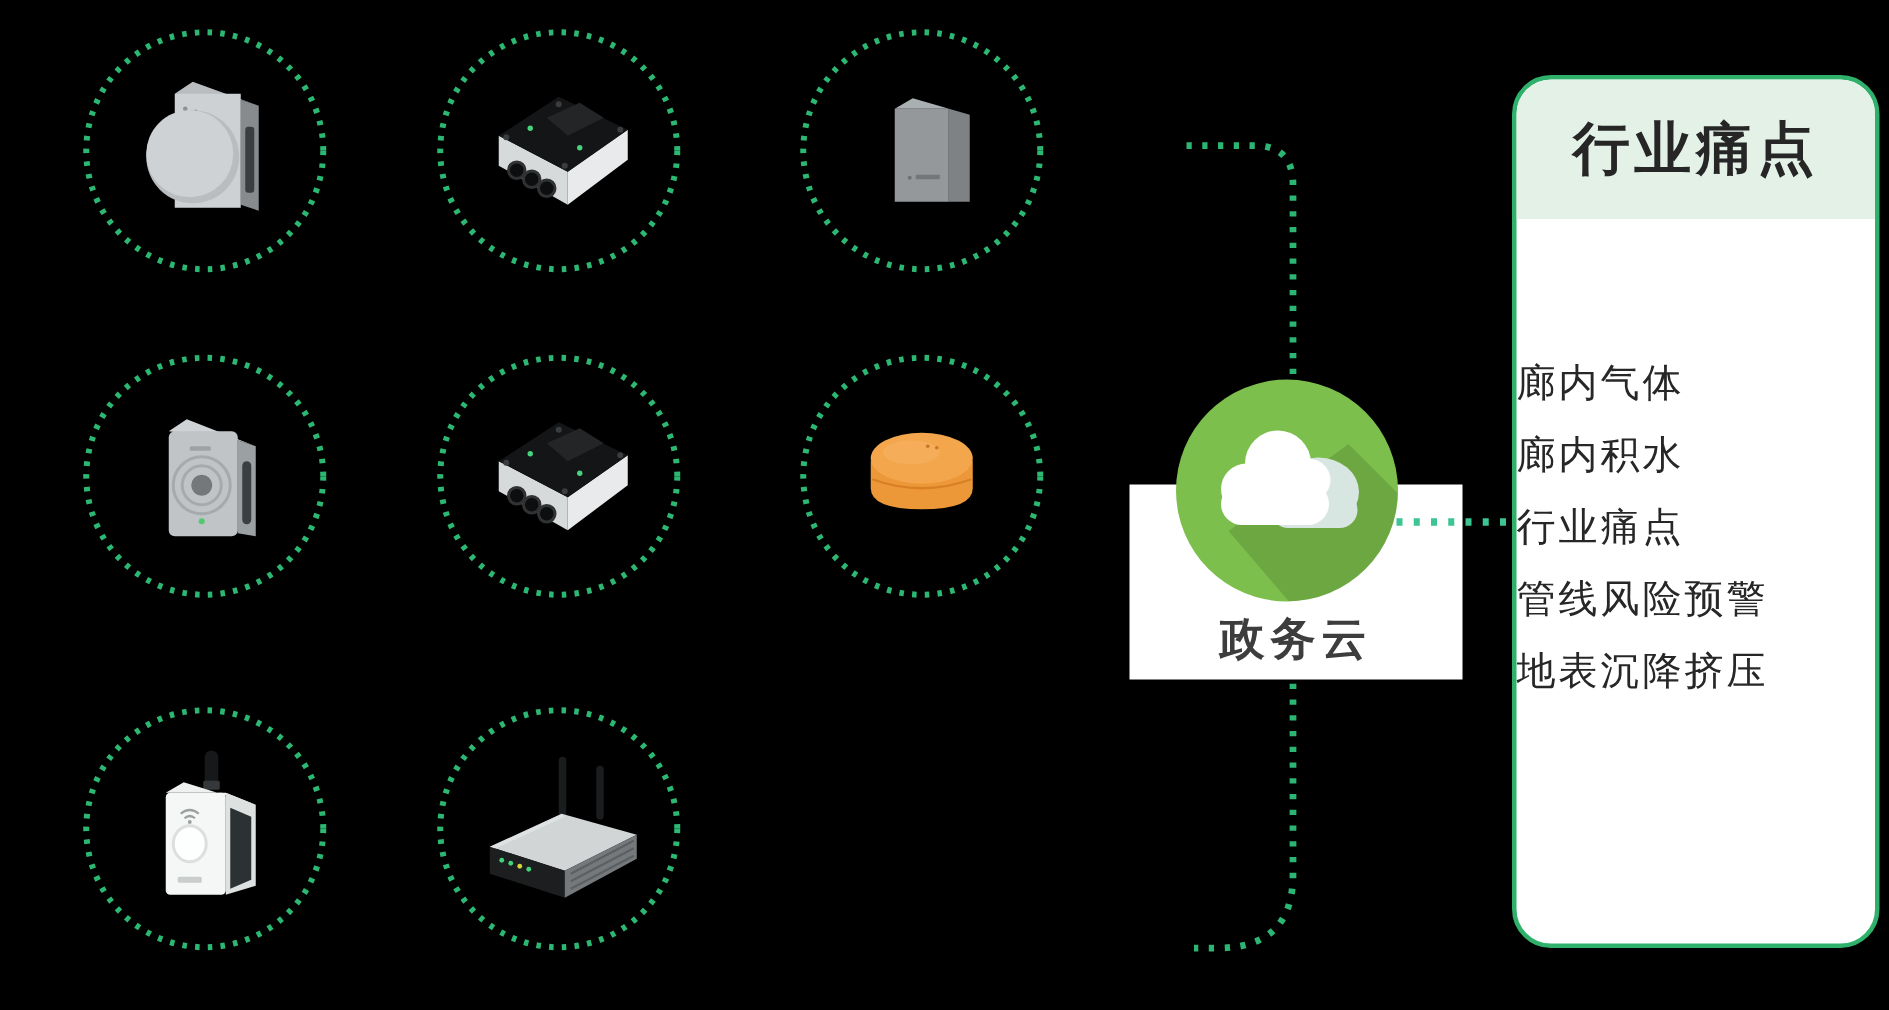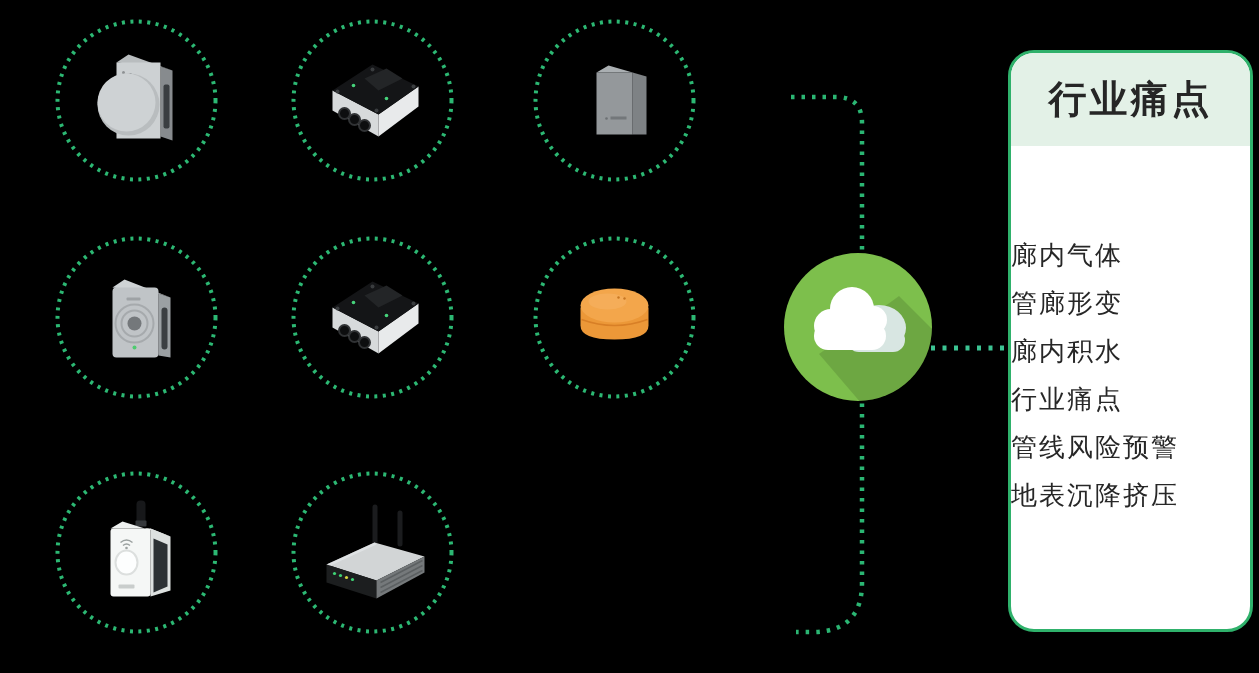--- a/index.html
+++ b/index.html
@@ -170,20 +170,23 @@
       <polygon points="14,72 64,88 64,106 14,90" fill="#1c1e1f"></polygon>
       <polygon points="64,88 112,64 112,80 64,106" fill="#75797b"></polygon>
       <path d="M68,90 L110,68 M68,95 L110,73 M68,100 L110,78" stroke="#5c6062" stroke-width="1.5"></path>
       <circle cx="22" cy="81" r="1.6" fill="#3fd475"></circle>
         <circle cx="28" cy="83" r="1.6" fill="#3fd475"></circle>
       <circle cx="34" cy="85" r="1.6" fill="#d4d43f"></circle>
         <circle cx="40" cy="87" r="1.6" fill="#3fd475"></circle>
     </g>
   </svg>
 
+  <div id="cloud-card" class="abs">
+    <div id="cloud-label">政务云</div>
+  </div>
 
   <svg id="cloud-icon-wrap" class="abs" viewBox="0 0 150 150" xmlns="http://www.w3.org/2000/svg">
     <defs>
         <clipPath id="cloudclip">
           <circle cx="75" cy="75" r="74"></circle>
         </clipPath>
       </defs>
     <circle cx="75" cy="75" r="74" fill="#7dbf4c"></circle>
     <g clip-path="url(#cloudclip)">
       <polygon points="36,102 116,44 158,86 158,158 84,158" fill="#000000" opacity="0.12"></polygon>
@@ -199,21 +202,20 @@
   <svg id="connector-line" class="abs" viewBox="0 0 1259 673" xmlns="http://www.w3.org/2000/svg">
     <path d="M931,348 H1005" fill="none" stroke="#3cc493" stroke-width="5" stroke-dasharray="4 7.5"></path>
   </svg>
 
   <div id="pain-panel" class="abs">
     <div id="pain-panel-header">
       <span id="pain-panel-title">行业痛点</span>
     </div>
     <ul id="pain-list">
       <li>廊内气体</li>
-      <li>管廊形变</li>
       <li>廊内积水</li>
       <li>行业痛点</li>
       <li>管线风险预警</li>
       <li>地表沉降挤压</li>
     </ul>
   </div>
 
 </div>
 
 </body></html>

